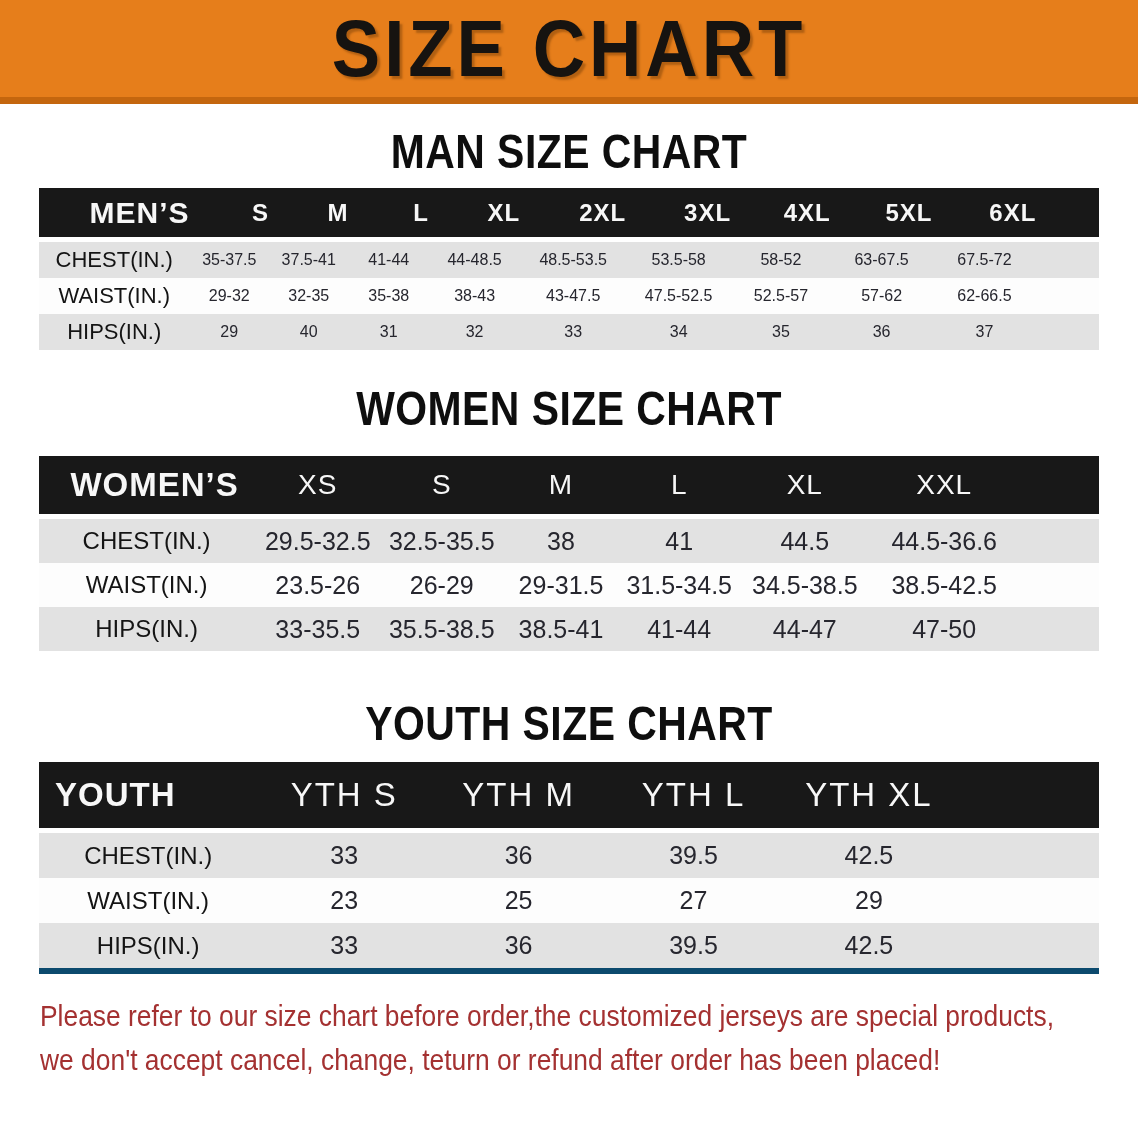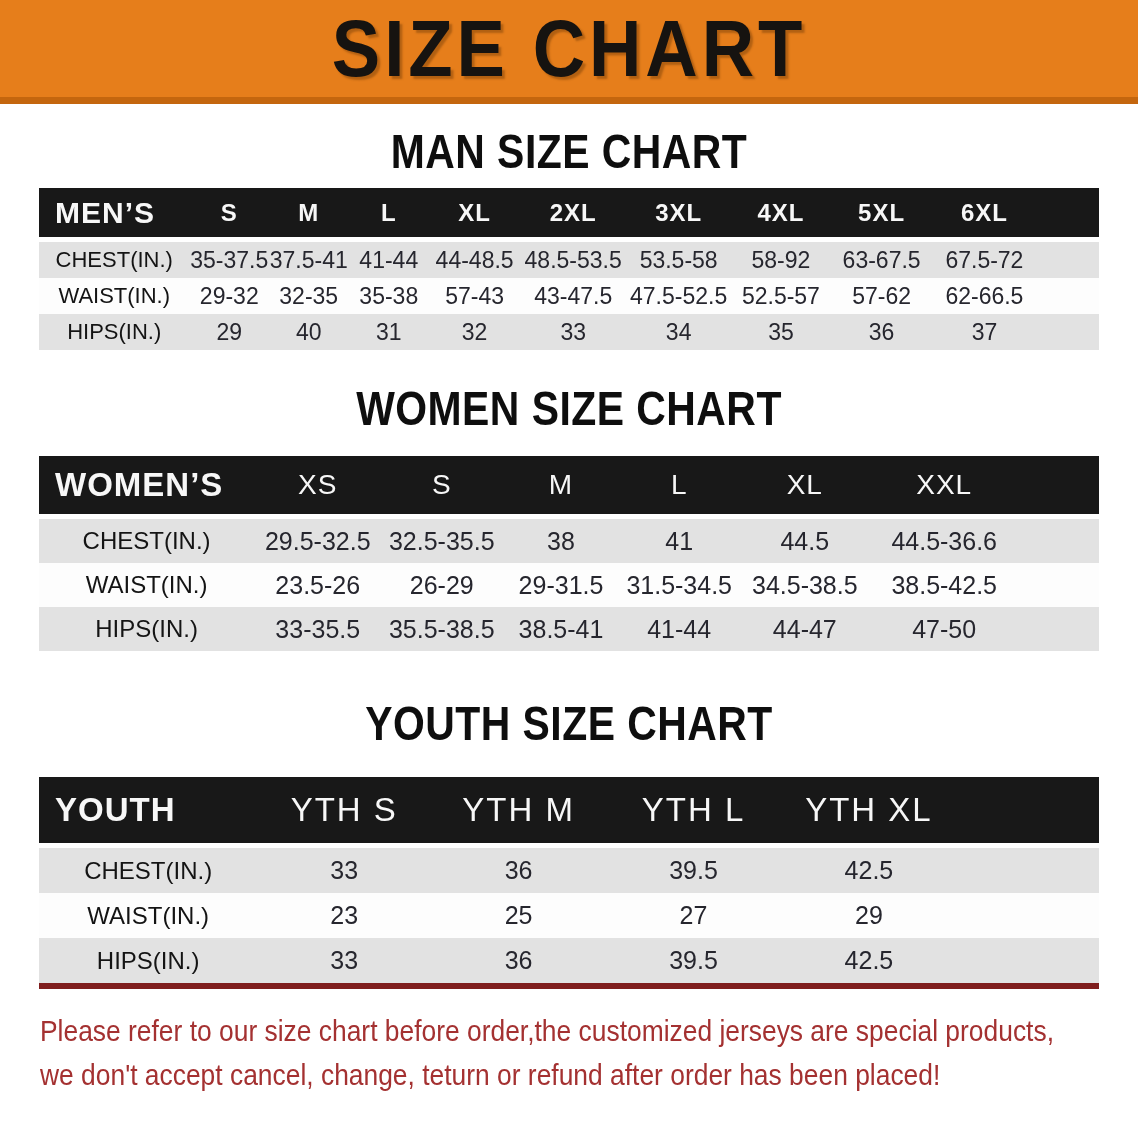--- a/index.html
+++ b/index.html
@@ -50,21 +50,21 @@
 
   
   table {
     width: 1060px;
     margin-left: 39px;
     border-collapse: collapse;
     table-layout: fixed;
   }
   .man-table   { margin-top: 10px; }
   .women-table { margin-top: 20px; }
-  .youth-table { margin-top: 26px; border-bottom: 6px solid #7f1d1d; }
+  .youth-table { margin-top: 11px; border-bottom: 6px solid #0c4a6e; }
 
   thead th {
     background: #181818;
     color: #f7f7f7;
     font-weight: bold;
     vertical-align: middle;
     padding: 0;
   }
   th.tlabel {
     text-align: left;
@@ -78,26 +78,26 @@
     vertical-align: middle;
     color: #26262e;
     padding: 0;
   }
   td.rlabel { color: #141414; }
   tbody tr:nth-child(odd)  { background: #e2e2e2; }
   tbody tr:nth-child(even) { background: #fdfdfd; }
   tbody tr:first-child td  { border-top: 5px solid #ffffff; }
 
   
-  .man-table thead th   { height: 49px; font-size: 24px; }
+  .man-table thead th   { height: 49px; font-size: 24px; text-align: right; }
   .man-table th.tlabel  { font-size: 30px; }
-  .man-table tbody td   { height: 36px; font-size: 23px; }
+  .man-table tbody td   { height: 36px; font-size: 16px; }
   .man-table td.rlabel  { font-size: 22px; }
 
-  .women-table thead th  { height: 58px; font-size: 28px; font-weight: normal; }
+  .women-table thead th  { height: 58px; font-size: 28px; font-weight: normal; text-align: center; }
   .women-table th.tlabel { font-size: 33px; font-weight: bold; }
   .women-table tbody td  { height: 44px; font-size: 25px; }
   .women-table td.rlabel { font-size: 24px; }
 
   .youth-table thead th  { height: 66px; font-size: 33px; font-weight: normal; letter-spacing: 2px; }
   .youth-table th.tlabel { font-size: 33px; font-weight: bold; letter-spacing: 1px; }
   .youth-table tbody td  { height: 45px; font-size: 25px; }
   .youth-table td.rlabel { font-size: 24px; }
 
   
@@ -153,31 +153,31 @@
     </thead>
     <tbody>
       <tr>
         <td class="rlabel">CHEST(IN.)</td>
         <td>35-37.5</td>
         <td>37.5-41</td>
         <td>41-44</td>
         <td>44-48.5</td>
         <td>48.5-53.5</td>
         <td>53.5-58</td>
-        <td>58-92</td>
+        <td>58-52</td>
         <td>63-67.5</td>
         <td>67.5-72</td>
         <td></td>
       </tr>
       <tr>
         <td class="rlabel">WAIST(IN.)</td>
         <td>29-32</td>
         <td>32-35</td>
         <td>35-38</td>
-        <td>57-43</td>
+        <td>38-43</td>
         <td>43-47.5</td>
         <td>47.5-52.5</td>
         <td>52.5-57</td>
         <td>57-62</td>
         <td>62-66.5</td>
         <td></td>
       </tr>
       <tr>
         <td class="rlabel">HIPS(IN.)</td>
         <td>29</td>

